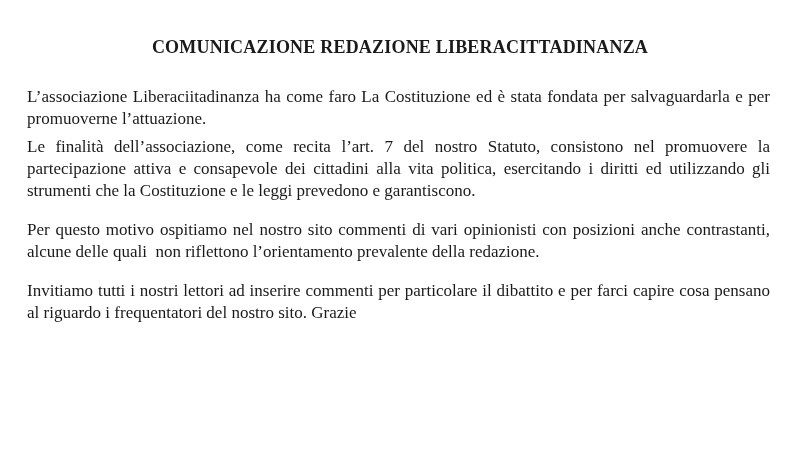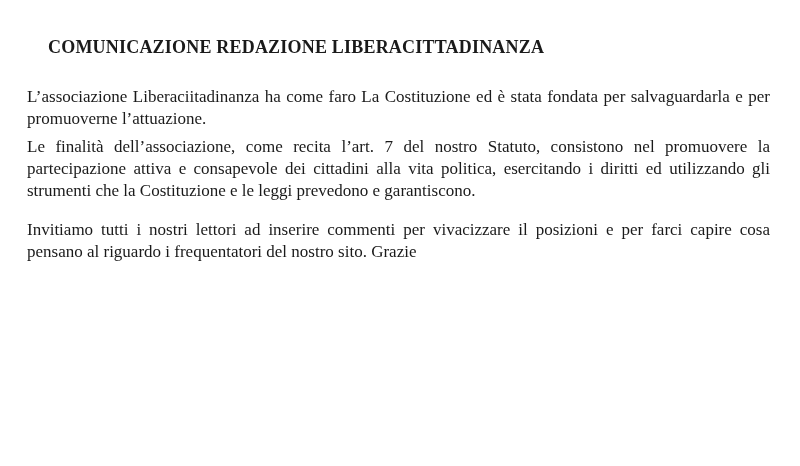--- a/index.html
+++ b/index.html
@@ -15,23 +15,22 @@
       color: #1a1a1a;
       font-family: "Liberation Serif", "DejaVu Serif", serif;
       overflow: hidden;
       box-sizing: border-box;
     }
     .doc-title {
       margin: 37px 0 0 0;
       font-size: 18px;
       line-height: 21px;
       font-weight: bold;
-      text-align: left;
+      text-align: center;
       letter-spacing: 0.2px;
-      padding-left: 48px;
     }
     .doc-body {
       padding: 22px 24px 0 21px;
       font-size: 17px;
       line-height: 22px;
     }
     .para-group {
       margin: 0;
     }
     .para-group + .para-group {
@@ -50,20 +49,21 @@
   <h1 class="doc-title">COMUNICAZIONE REDAZIONE LIBERACITTADINANZA</h1>
 
   <div class="doc-body">
 
     <div class="para-group">
       <p>L’associazione Liberaciitadinanza ha come faro La Costituzione ed è stata fondata per salvaguardarla e per promuoverne l’attuazione.</p>
       <p>Le finalità dell’associazione, come recita l’art. 7 del nostro Statuto, consistono nel promuovere la partecipazione attiva e consapevole dei cittadini alla vita politica, esercitando i diritti ed utilizzando gli strumenti che la Costituzione e le leggi prevedono e garantiscono.</p>
     </div>
 
     <div class="para-group">
+      <p>Per questo motivo ospitiamo nel nostro sito commenti di vari opinionisti con posizioni anche contrastanti, alcune delle quali  non riflettono l’orientamento prevalente della redazione.</p>
     </div>
 
     <div class="para-group">
-      <p>Invitiamo tutti i nostri lettori ad inserire commenti per vivacizzare il posizioni e per farci capire cosa pensano al riguardo i frequentatori del nostro sito. Grazie</p>
+      <p>Invitiamo tutti i nostri lettori ad inserire commenti per particolare il dibattito e per farci capire cosa pensano al riguardo i frequentatori del nostro sito. Grazie</p>
     </div>
 
   </div>
 </div>
 
 </body></html>

